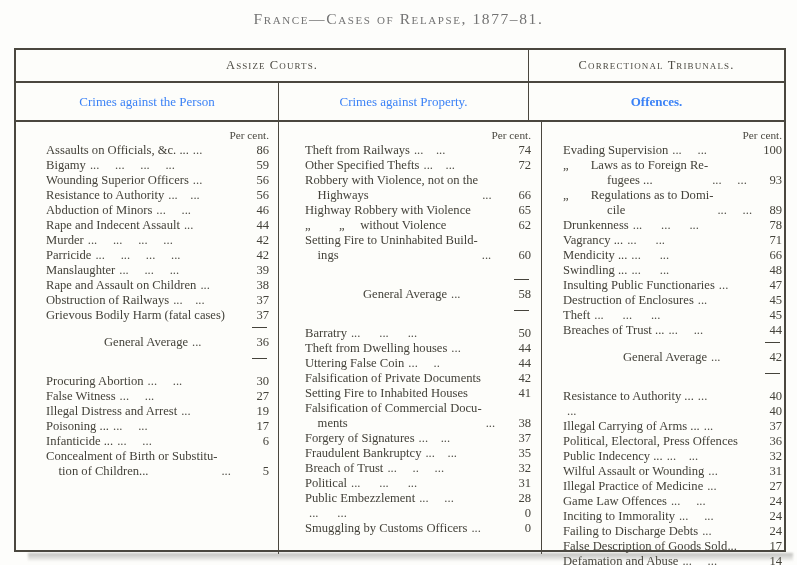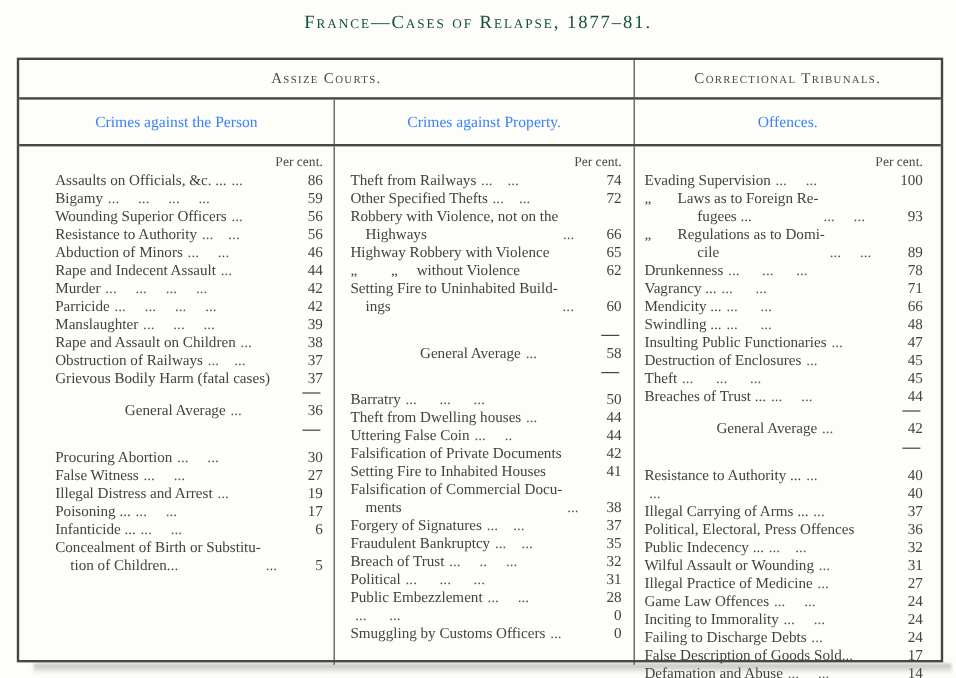--- a/index.html
+++ b/index.html
@@ -5,42 +5,42 @@
   html,body{margin:0;padding:0;background:#ffffff;}
   .page{
     position:relative; width:797px; height:565px; overflow:hidden;
     background:#fdfdfb;
     font-family:"Liberation Serif","DejaVu Serif",serif;
     color:#44423a;
   }
   .title{
     position:absolute; top:10px; left:0; width:100%;
     text-align:center; font-variant:small-caps;
-    font-size:15.5px; letter-spacing:1.6px; color:#14532d;
+    font-size:15.5px; letter-spacing:1.6px; color:#737373;
   }
   .tbl{
     position:absolute; left:14px; top:48px; width:772px; height:504px;
     border:2px solid #4a473f; background:#fdfdfa; box-sizing:border-box;
   }
   .ghead{display:flex; height:31px; border-bottom:2px solid #4a473f;}
   .gcell{
     display:flex; align-items:center; justify-content:center;
     font-variant:small-caps; font-size:12.5px; letter-spacing:1.1px; color:#4c4a42;
   }
   .g1{width:513px; border-right:1px solid #4a473f; box-sizing:border-box;}
   .g2{flex:1;}
   .shead{display:flex; height:37px; border-bottom:2px solid #4a473f;}
   .scell{
     display:flex; align-items:center; justify-content:center;
     font-size:13px; color:#3b82f6; box-sizing:border-box;
   }
   .s1{width:263px; border-right:1px solid #4a473f;}
   .s2{width:250px; border-right:1px solid #4a473f;}
-  .s3{flex:1;}
-  .tbody{display:flex; height:432px;}
+  .s3{flex:1;font-weight:bold;}
+  .tbody{display:flex; height:432px;gap:13px;}
   .col{box-sizing:border-box; padding-top:3px; font-size:12.6px; line-height:15px;}
   .c1{width:263px; border-right:1px solid #4a473f;}
   .c2{width:250px; border-right:1px solid #4a473f;}
   .c3{flex:1;}
   .percent{font-size:11.3px; padding-top:3px; text-align:right; color:#4c4a42;}
   .c1 .percent{padding-right:9px;}
   .c2 .percent{padding-right:10px;}
   .c3 .percent{padding-right:15px;}
   .row{display:flex; align-items:flex-end;}
   .c1 .row{padding:0 9px 0 30px;}

